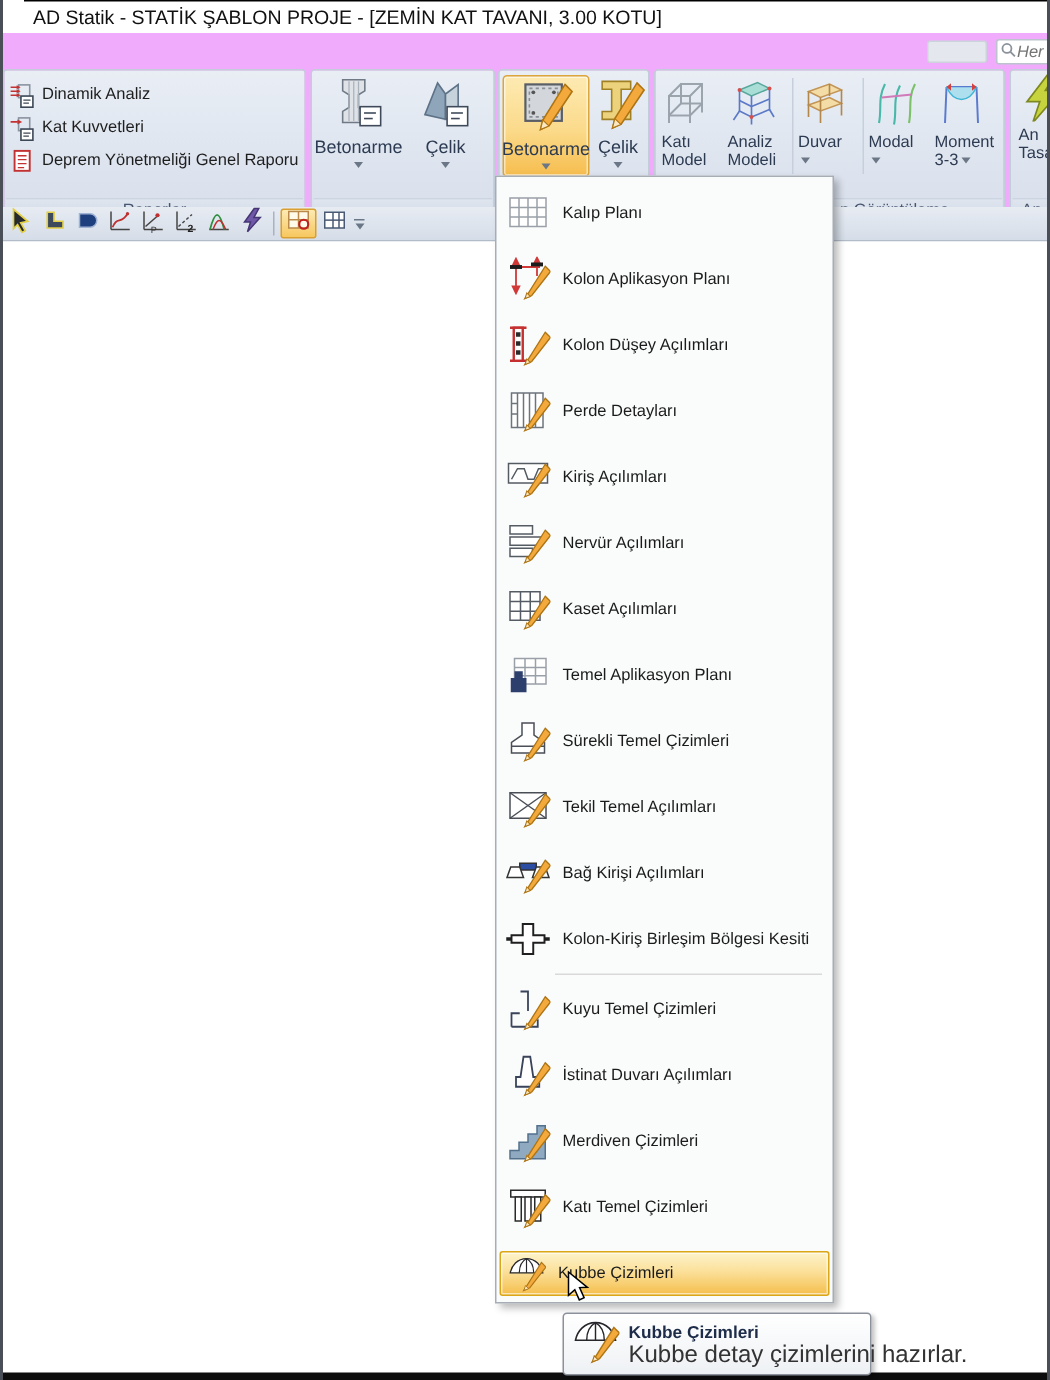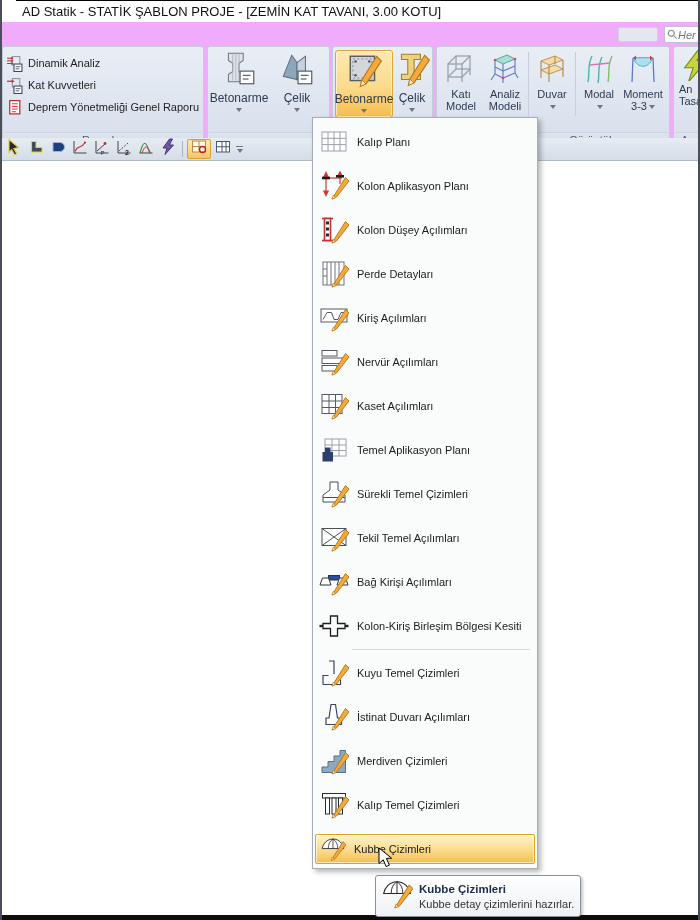--- a/index.html
+++ b/index.html
@@ -29,52 +29,52 @@
   .g4 .group-label { text-align:left; padding-left:122px; }
   .g5 .group-label { text-align:left; padding-left:6px; }
 
   .riblink { display:flex; align-items:center; gap:5px; height:22px; padding:0 4px 0 3px; font-size:11px; color:#1e1e1e; white-space:nowrap; overflow:hidden; }
   .riblink .ric { width:17px; height:17px; flex:none; }
 
   .bigrow { display:flex; align-items:flex-start; padding:3px 1px 0 2px; }
   .bigbtn { width:58px; height:68px; display:flex; flex-direction:column; align-items:center; font-size:12px; color:#2c3b52; border-radius:3px; }
   .bigbtn .blabel { line-height:13px; margin-top:1px; white-space:nowrap; }
   .bigbtn.active { background:linear-gradient(#fdeab2,#fbda8a 55%,#f6bd4e); border:1px solid #dca63c; box-shadow:inset 0 0 0 1px rgba(255,255,255,.55); }
-  .midbtn { min-width:44px; padding:0 2px; height:66px; display:flex; flex-direction:column; align-items:center; font-size:11px; color:#2c3b52; }
+  .midbtn { min-width:44px; padding:0 2px; height:66px; display:flex; flex-direction:column; font-size:11px; color:#2c3b52; }
   .midbtn .blabel { line-height:12px; white-space:nowrap; }
   .vsep { width:1px; height:64px; background:#c6cfdb; margin:2px 1px 0 1px; flex:none; }
   .arrow-down { width:0; height:0; border-left:3.5px solid transparent; border-right:3.5px solid transparent; border-top:4px solid #6b7686; display:inline-block; margin-top:3px; }
   .arrow-inline { margin:0 0 1px 2px; }
 
   .toolbar { position:absolute; left:0; top:138px; width:700px; height:23px; background:linear-gradient(#e7ecf3,#d5dde8);
              border-bottom:1px solid #b2bcc9; display:flex; align-items:center; padding-left:3px; gap:1px; }
   .tbtn { width:21px; height:20px; display:flex; align-items:center; justify-content:center; border-radius:2px; }
   .tbtn.active { background:linear-gradient(#fdeab2,#f7c75f); border:1px solid #d9a02f; width:24px; }
   .tsep { width:1px; height:16px; background:#a9b2bf; margin:0 3px; }
   .toverflow { display:flex; flex-direction:column; align-items:center; margin-left:2px; }
   .toverflow .bar { width:7px; height:1.5px; background:#6b7686; margin-bottom:1.5px; }
 
   .canvas { position:absolute; left:2px; top:161px; width:696px; height:754px; background:#fff; }
   .bottombar { position:absolute; left:0; top:915px; width:700px; height:5px; background:#0d0d0d; z-index:35; }
 
-  .menu { position:absolute; left:312px; top:117px; width:226px; height:752px; background:#fafbfb;
+  .menu { position:absolute; left:330px; top:117px; width:226px; height:752px; background:#fafbfb;
           border:1px solid #a7adb5; box-shadow:3px 3px 5px rgba(0,0,0,.28); z-index:20; padding:2px 1px; display:flex; flex-direction:column; }
   .menu-item { height:44px; display:flex; align-items:center; gap:8px; padding-left:5px; font-size:11px; color:#1b1b1b; white-space:nowrap; flex:none; }
   .menu-item .mi-icon { width:30px; height:30px; flex:none; }
   .menu-item.highlighted { height:30px; margin:7px 1px; padding-left:4px;
         background:linear-gradient(#fdf3cb,#fbe09a 45%,#f5bf4e); border:1px solid #dba617; border-radius:2px;
         box-shadow:inset 0 0 0 1px rgba(255,255,255,.6); }
   .menu-item.highlighted .mi-icon { width:26px; height:26px; }
   .menu-sep { height:1px; background:#d9d9d9; margin:1px 6px 1px 38px; flex:none; }
 
   .tooltip { position:absolute; left:375px; top:875px; width:206px; height:42px; z-index:40;
              background:linear-gradient(#ffffff,#eef1f4); border:1px solid #8a919b; border-radius:3px;
              box-shadow:2px 2px 3px rgba(0,0,0,.22); display:flex; align-items:center; gap:6px; padding:2px 5px; }
   .tooltip .tt-title { font-size:11.5px; font-weight:bold; color:#1d2c49; line-height:15px; white-space:nowrap; }
-  .tooltip .tt-desc { font-size:11px; color:#333; line-height:14px; white-space:nowrap; }
+  .tooltip .tt-desc { font-size:16px; color:#333; line-height:14px; white-space:nowrap; }
 
   .cursor { position:absolute; left:378px; top:847px; z-index:50; }
 </style>
 </head>
 <body>
 
 <div class="titlebar">
   <span>AD Statik - STATİK ŞABLON PROJE - [ZEMİN KAT TAVANI,  3.00 KOTU]</span>
 </div>
 
@@ -608,21 +608,21 @@
             <rect x="3.5" y="3.5" width="23" height="4.5"></rect>
             <rect x="6.5" y="8" width="4" height="16"></rect>
             <rect x="13" y="8" width="4" height="16"></rect>
             <rect x="19.5" y="8" width="4" height="16"></rect>
           </g>
           <g>
             <polygon points="26.5,6.5 30,10 17.5,26 13,28" fill="#f3a93c" stroke="#ad7414" stroke-width="0.9"></polygon>
             <polygon points="13,28 14.2,24.3 16.6,26.7" fill="#fce9c4" stroke="#ad7414" stroke-width="0.7"></polygon>
           </g>
         </svg></span>
-      <span class="mi-label">Kalıp Temel Çizimleri</span>
+      <span class="mi-label">Katı Temel Çizimleri</span>
     </div>
     <div class="menu-item highlighted">
       <span class="mi-icon"><svg width="26" height="26" viewBox="0 0 30 30">
           <path d="M15,3.5 C8,3.5 3.5,9 2.5,14.5 h25 C26.5,9 22,3.5 15,3.5 z" fill="#fff" stroke="#26262b"></path>
           <path d="M15,3.5 C11.5,5.5 9.5,9.5 9.5,14.5 M15,3.5 c3.5,2 5.5,6 5.5,11 M15,3.5 v11" fill="none" stroke="#26262b" stroke-width="0.9"></path>
           <g>
             <polygon points="26.5,6.5 30,10 17.5,26 13,28" fill="#f3a93c" stroke="#ad7414" stroke-width="0.9"></polygon>
             <polygon points="13,28 14.2,24.3 16.6,26.7" fill="#fce9c4" stroke="#ad7414" stroke-width="0.7"></polygon>
           </g>
         </svg></span>

